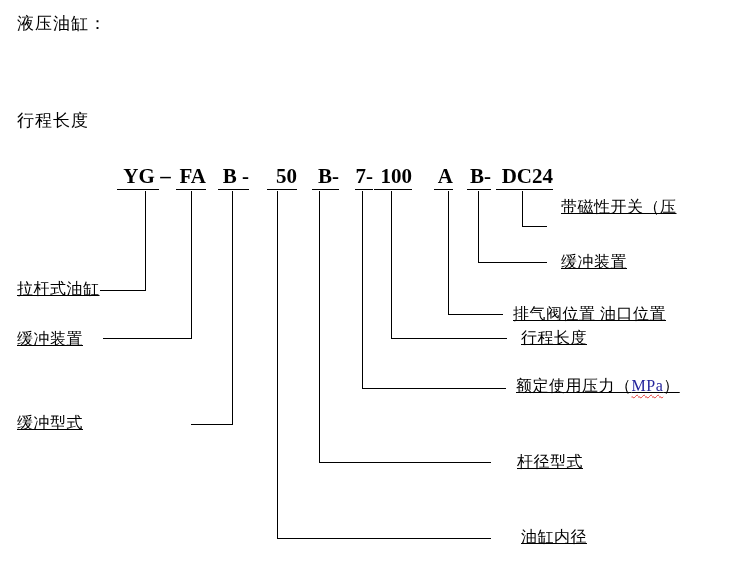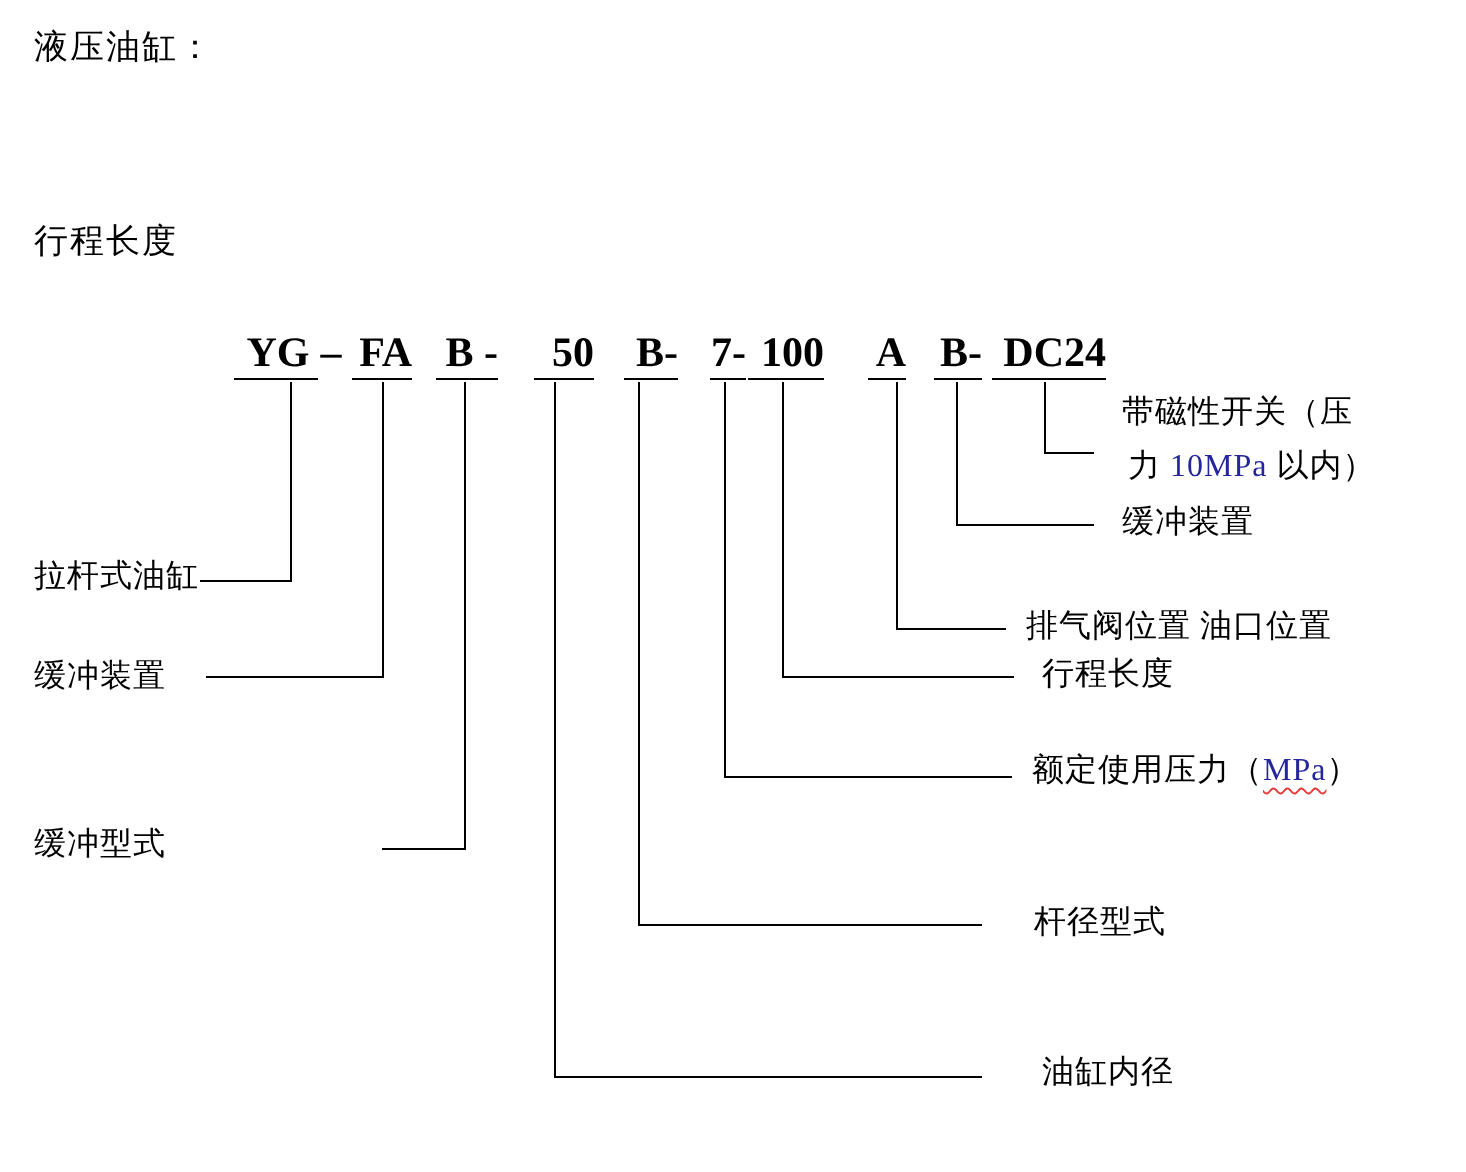--- a/index.html
+++ b/index.html
@@ -29,21 +29,21 @@
     top:164px;height:25px;line-height:25px;
     font-size:21px;font-weight:bold;
     text-align:center;white-space:nowrap;
   }
   .model-seg.u{border-bottom:1px solid var(--ink);text-align:right;}
   .vline{position:absolute;width:1px;background:var(--ink);}
   .hline{position:absolute;height:1px;background:var(--ink);}
   .lbl{
     position:absolute;
     font-size:16px;line-height:18px;
-    white-space:nowrap;letter-spacing:0.5px;
+    white-space:nowrap;letter-spacing:0.5px;text-decoration:underline;
   }
   .lat{color:var(--latin_blue);}
   .sq{
     text-decoration:underline;
     text-decoration-style:wavy;
     text-decoration-color:var(--spellcheck_red);
     text-decoration-thickness:1px;
     text-underline-offset:3px;
   }
 </style>
@@ -89,23 +89,20 @@
   <div class="hline" style="left:391px;top:338px;width:116px"></div>
   <div class="hline" style="left:448px;top:314px;width:55px"></div>
   <div class="hline" style="left:478px;top:262px;width:69px"></div>
   <div class="hline" style="left:522px;top:226px;width:25px"></div>
 
   <div class="lbl" style="left:17px;top:280px">拉杆式油缸</div>
   <div class="lbl" style="left:17px;top:330px">缓冲装置</div>
   <div class="lbl" style="left:17px;top:414px">缓冲型式</div>
 
   <div class="lbl" style="left:561px;top:198px">带磁性开关（压</div>
-  <div class="lbl" style="left:564px;top:225px">
-    <span>力 </span><span class="lat">10MPa</span><span> 以内）</span>
-  </div>
   <div class="lbl" style="left:561px;top:253px">缓冲装置</div>
   <div class="lbl" style="left:513px;top:305px">排气阀位置 油口位置</div>
   <div class="lbl" style="left:521px;top:329px">行程长度</div>
   <div class="lbl" style="left:516px;top:377px">
     <span>额定使用压力（</span><span class="lat sq">MPa</span><span>）</span>
   </div>
   <div class="lbl" style="left:517px;top:453px">杆径型式</div>
   <div class="lbl" style="left:521px;top:528px">油缸内径</div>
 
 </div>

